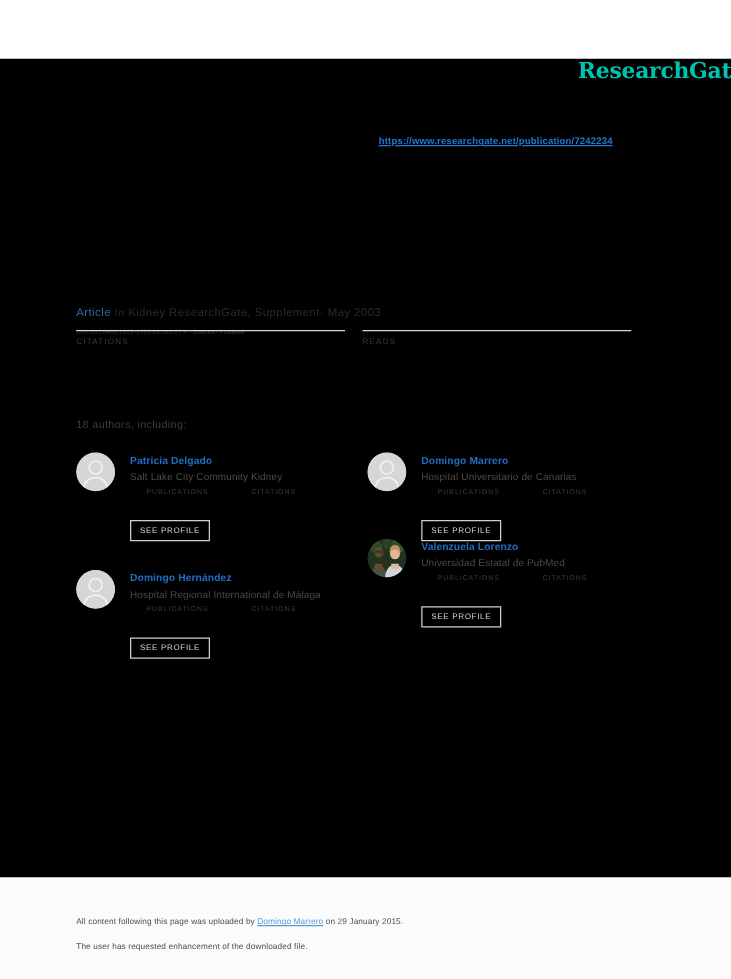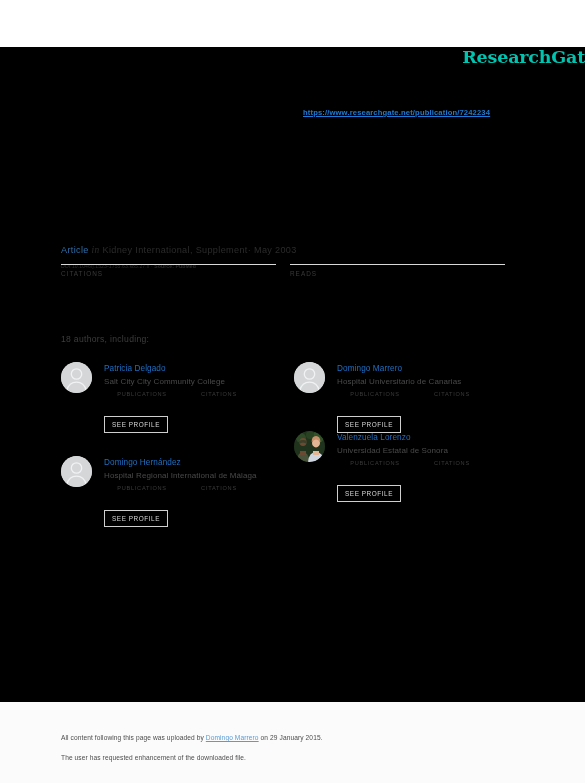--- a/index.html
+++ b/index.html
@@ -180,21 +180,21 @@
   .avatar-photo {
     background: #1d2b1a;
     position: relative;
   }
 
   .a-name {
     position: absolute;
     left: 43px;
     top: 4px;
     font-size: 8.2px;
-    font-weight: normal;
+    font-weight: bold;
     color: #1f6fc4;
     white-space: nowrap;
     letter-spacing: 0.1px;
   }
   .a-inst {
     position: absolute;
     left: 43px;
     top: 17px;
     font-size: 8px;
     color: #4a4a4a;
@@ -271,21 +271,21 @@
   <div class="rg-logo">ResearchGate</div>
 
   <a class="pub-url" href="#">https://www.researchgate.net/publication/7242234</a>
 
   <div class="hidden-title"></div>
   <div class="hidden-authors"></div>
 
   <div class="article-line">
     <span class="lbl-article">Article</span>
     <span class="lbl-in">in</span>
-    <span>Kidney International, Supplement</span><span>·</span>
+    <span>Kidney ResearchGate, Supplement</span><span>·</span>
     <span>May 2003</span>
   </div>
 
   <div class="doi-line">
     <span>DOI:</span><span>10.1046/j.1523-1755.63.s85.27.x</span>
     <span>·</span>
     <span class="src">Source:</span>
     <span class="src">PubMed</span>
   </div>
 
@@ -305,21 +305,21 @@
 
   <div class="author-card ac-1">
     <div class="avatar">
       <svg width="31" height="31" viewBox="0 0 31 31">
         <circle cx="15.5" cy="15.5" r="15.5" fill="#d4d6d8"></circle>
         <circle cx="15.5" cy="12" r="5.2" fill="none" stroke="#f1f2f3" stroke-width="1.3"></circle>
         <path d="M5.8 28.5c1.4-5.6 5.1-8.4 9.7-8.4s8.3 2.8 9.7 8.4" fill="none" stroke="#f1f2f3" stroke-width="1.3"></path>
       </svg>
     </div>
     <div class="a-name">Patricia Delgado</div>
-    <div class="a-inst">Salt City City Community College</div>
+    <div class="a-inst">Salt Lake City Community Kidney</div>
     <div class="a-stats">
       <div class="a-stat a-stat-pub">
         <div class="a-stat-num"></div>
         <div class="a-stat-lbl">PUBLICATIONS</div>
       </div>
       <div class="a-stat a-stat-cit">
         <div class="a-stat-num"></div>
         <div class="a-stat-lbl">CITATIONS</div>
       </div>
     </div>
@@ -392,21 +392,21 @@
           <rect x="6" y="20" width="6" height="4" fill="#6b4a33"></rect>
 
           <ellipse cx="22" cy="12" rx="4" ry="4.4" fill="#e3b796"></ellipse>
           <path d="M17.6 11 q4.4-5 8.8 0 q0-6-4.4-6 t-4.4 6z" fill="#c98f6a"></path>
           <path d="M14 31 q1-10 8-10 t8 10z" fill="#cfd6e0"></path>
           <rect x="19" y="20" width="6" height="4" fill="#e3b796"></rect>
         </g>
       </svg>
     </div>
     <div class="a-name">Valenzuela Lorenzo</div>
-    <div class="a-inst">Universidad Estatal de Sonora</div>
+    <div class="a-inst">Universidad Estatal de PubMed</div>
     <div class="a-stats">
       <div class="a-stat a-stat-pub">
         <div class="a-stat-num"></div>
         <div class="a-stat-lbl">PUBLICATIONS</div>
       </div>
       <div class="a-stat a-stat-cit">
         <div class="a-stat-num"></div>
         <div class="a-stat-lbl">CITATIONS</div>
       </div>
     </div>

